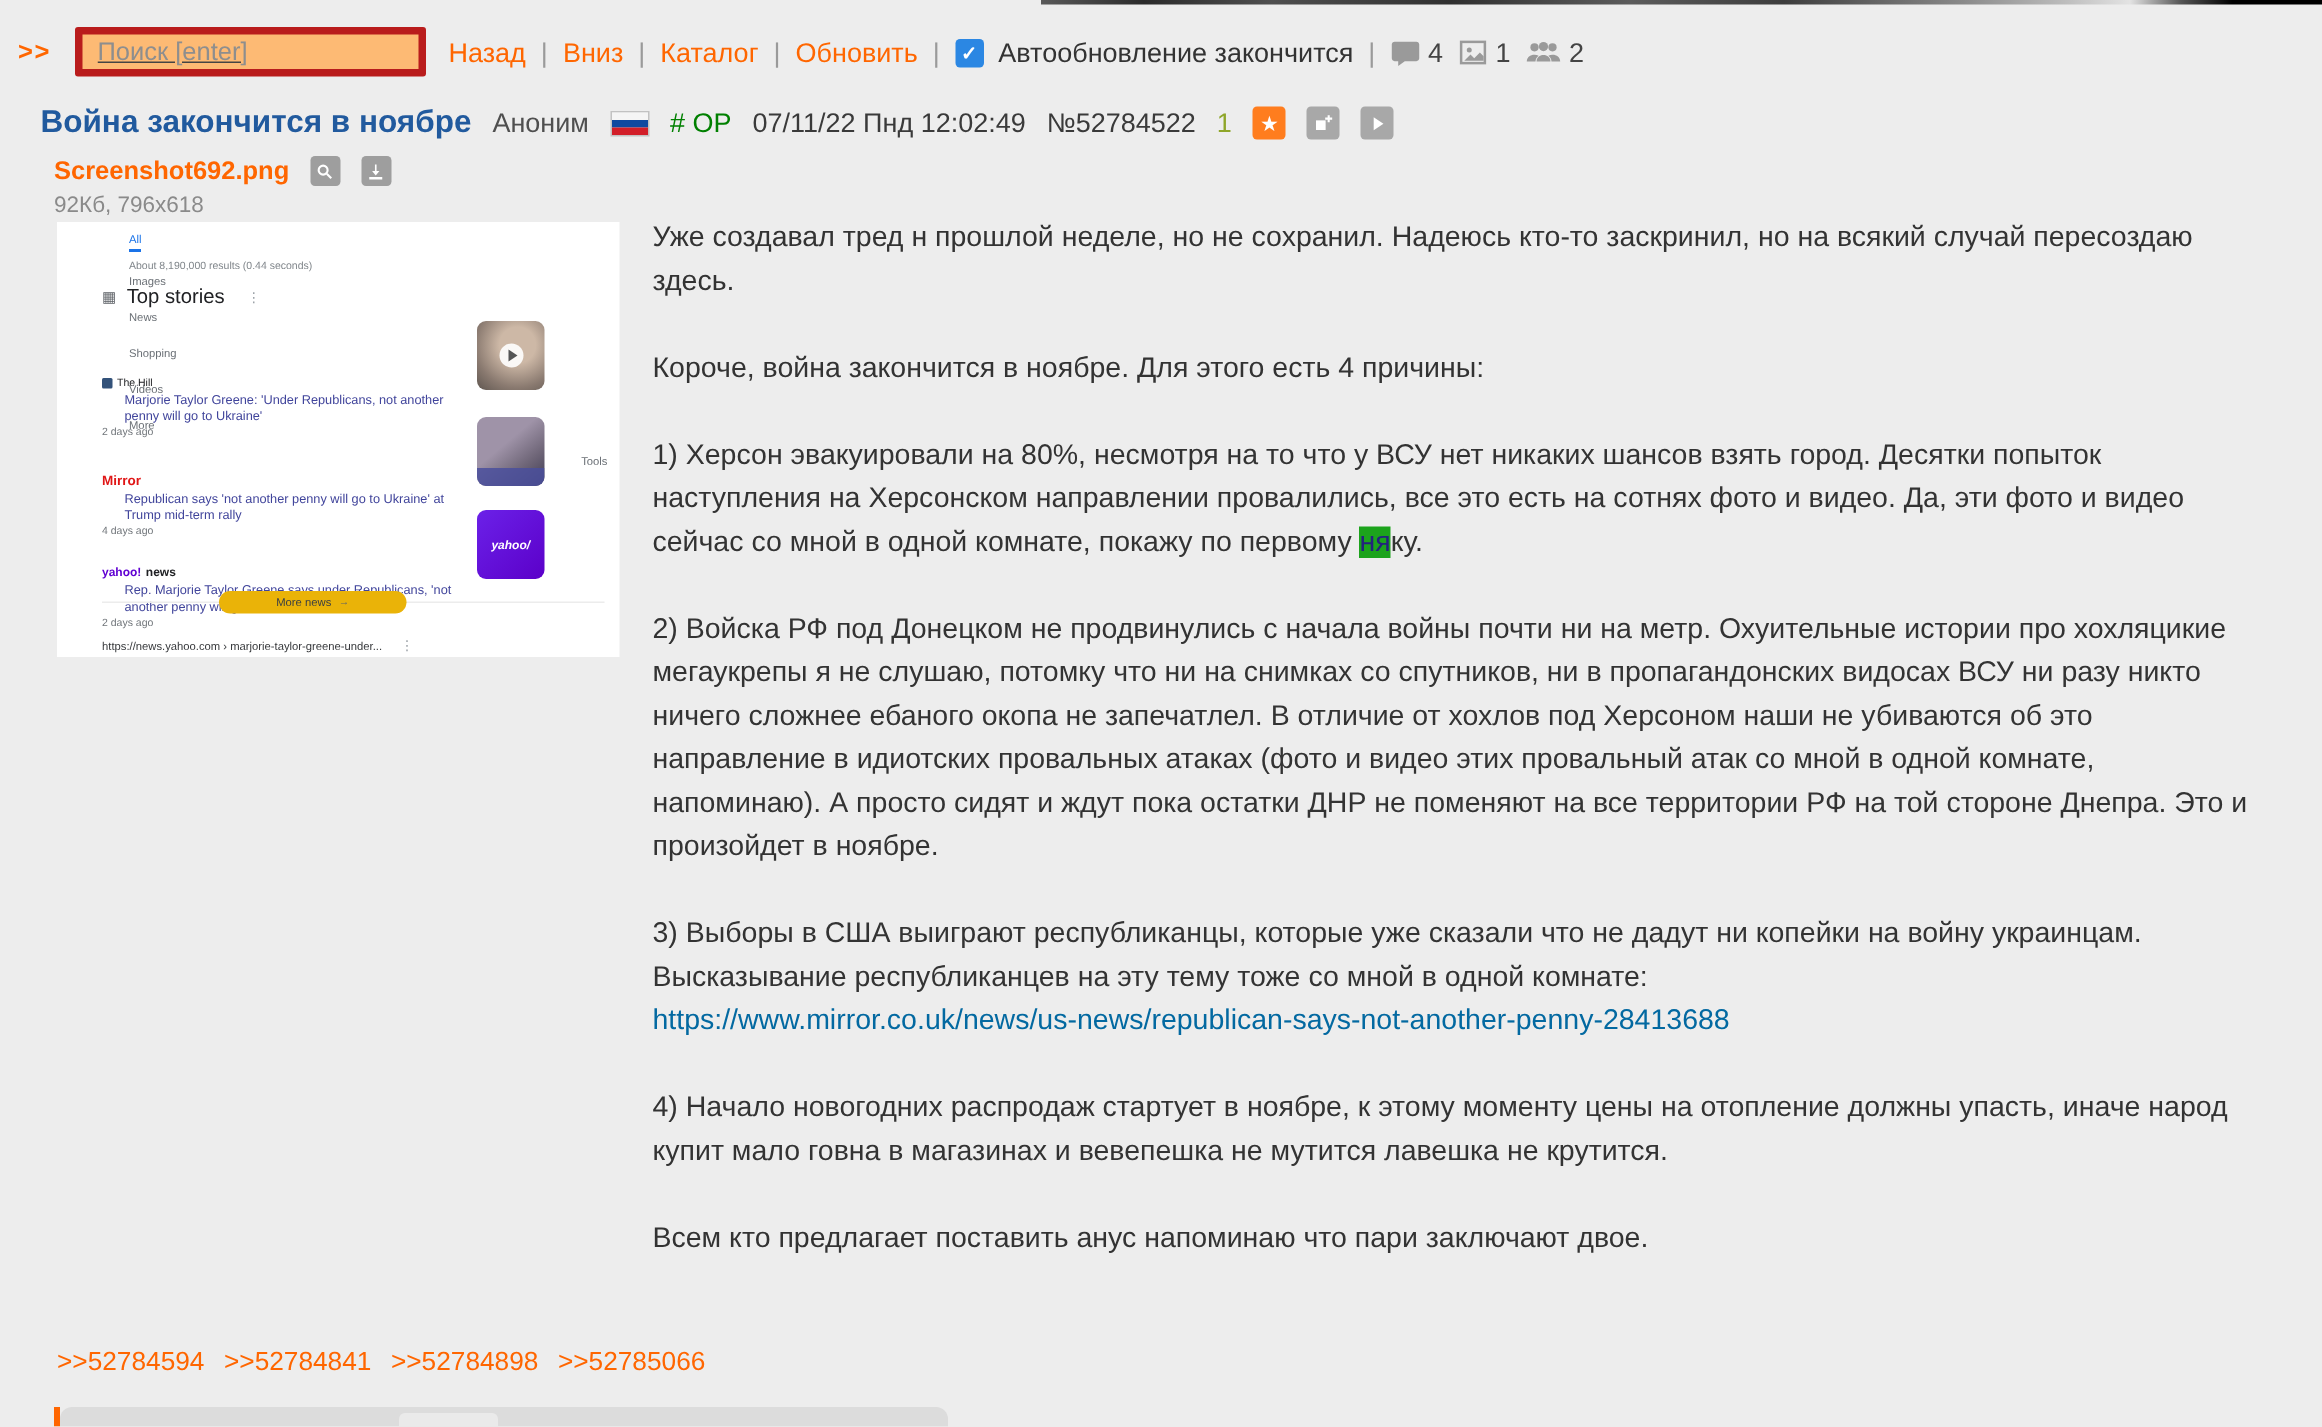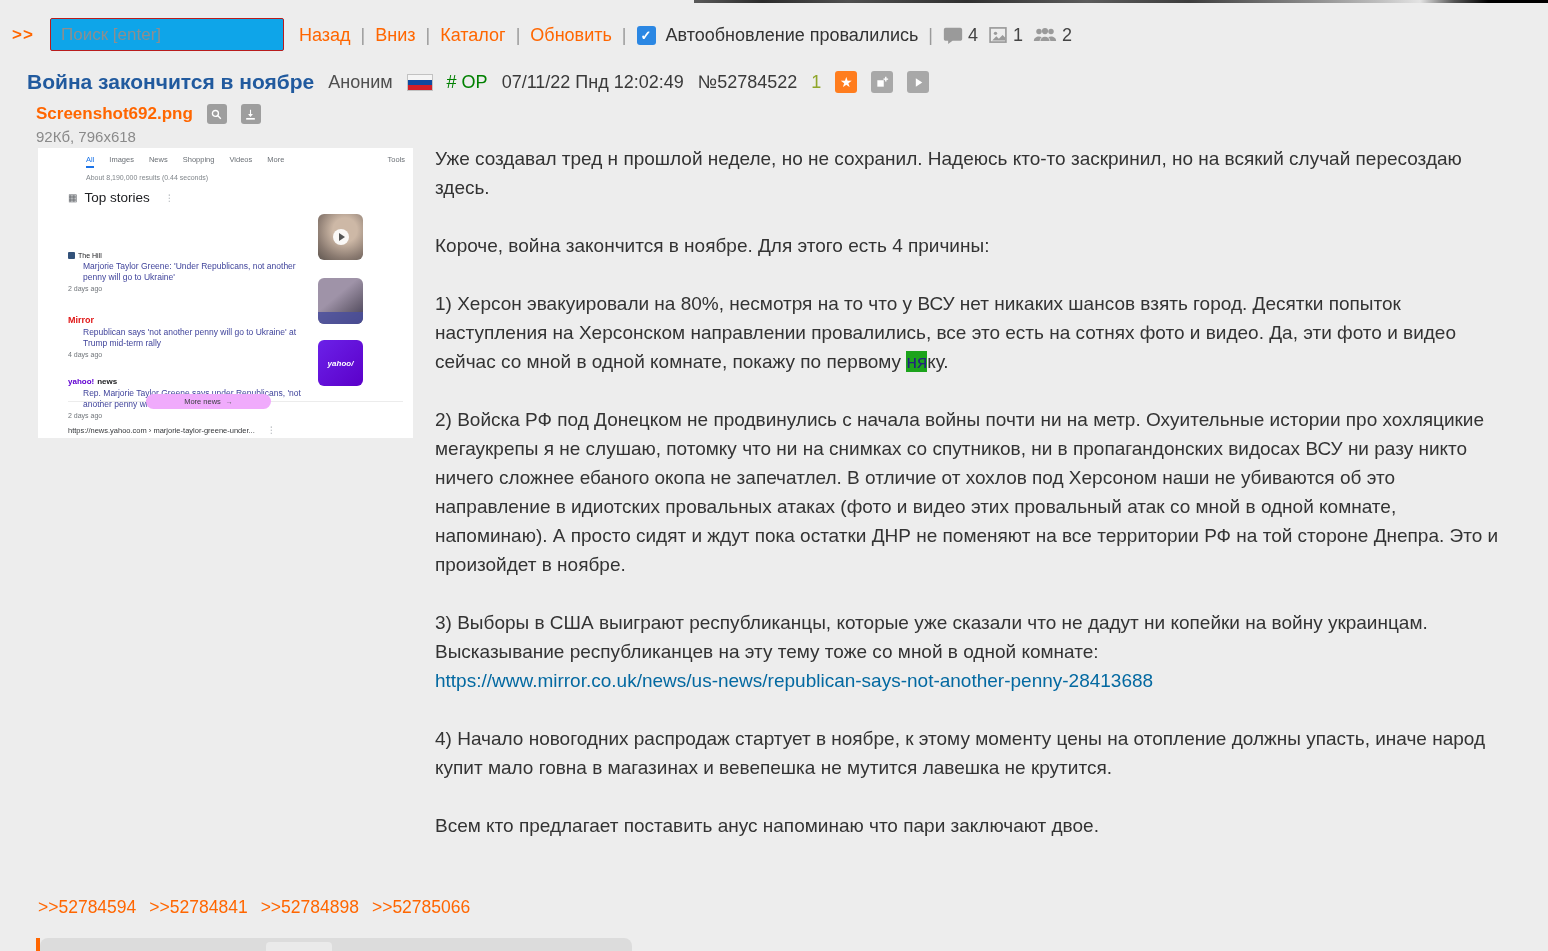--- a/index.html
+++ b/index.html
@@ -9,22 +9,22 @@
     background:#ededed; color:#333;
     font-family:"Liberation Sans", sans-serif;
   }
   
   .top-strip { position:absolute; top:0; left:694px; right:0; height:3px;
     background:linear-gradient(to right,#5a5a5a 0%,#2b2b2b 8%,#4f4f4f 18%,#303030 32%,#5c5c5c 46%,#3d3d3d 58%,#8a8a8a 72%,#bdbdbd 80%,#e3e3e3 85%,#555 89%,#000 93%,#000 100%); }
 
   
   .quick-nav { position:absolute; left:12px; top:25px; color:#ff6600; font-size:17px; font-weight:bold; letter-spacing:1px; cursor:pointer; }
   .search-input { position:absolute; left:50px; top:18px; width:234px; height:33px;
-    border:1px solid #b91c1c; background:#0ea5e9; padding:0 10px; font-size:17px;
-    font-family:"Liberation Sans",sans-serif; color:#444; border-radius:2px; }
+    border:5px solid #b91c1c; background:#fdba74; padding:0 10px; font-size:17px;
+    font-family:"Liberation Sans",sans-serif; color:#444; border-radius:2px;text-decoration:underline; }
   .search-input::placeholder { color:#8e8e8e; }
   .topbar { position:absolute; left:299px; top:19px; height:32px; display:flex; align-items:center; gap:10px; font-size:18px; white-space:nowrap; }
   .topbar a { color:#ff6600; text-decoration:none; cursor:pointer; }
   .sep { color:#9a9a9a; }
   .checkbox { width:19px; height:19px; background:#2b87e3; border-radius:3px; display:inline-flex; align-items:center; justify-content:center; cursor:pointer; }
   .checkbox::after { content:"✓"; color:#fff; font-size:13px; font-weight:bold; }
   .autoupdate-label { color:#333; }
   .cnt { display:inline-flex; align-items:center; gap:5px; color:#444; }
   .cnt svg { display:block; }
 
@@ -44,21 +44,21 @@
   .sq-btn .star { color:#fff; font-size:14px; line-height:1; }
 
   
   .file-line { position:absolute; left:36px; top:104px; display:flex; align-items:flex-start; gap:14px; }
   .file-name { color:#ff6600; font-size:17px; font-weight:600; text-decoration:none; cursor:pointer; }
   .file-btn { width:20px; height:20px; background:#9e9e9e; border-radius:3px; display:inline-flex; align-items:center; justify-content:center; cursor:pointer; }
   .file-meta { position:absolute; left:36px; top:128px; color:#8a8a8a; font-size:15px; }
 
   
   .thumb { position:absolute; left:38px; top:148px; width:375px; height:290px; background:#fff; overflow:hidden; cursor:pointer; }
-  .g-tabs { position:absolute; top:7px; left:48px; right:8px; display:flex; gap:15px; font-size:7.5px; color:#6b7076; align-items:flex-start; }
+  .g-tabs { position:absolute; top:7px; left:48px; right:8px; display:flex; gap:15px; font-size:7.5px; color:#6b7076; align-items:flex-start;flex-direction:column; }
   .g-tab.active { color:#1a73e8; border-bottom:2px solid #1a73e8; padding-bottom:2px; }
   .g-tools { margin-left:auto; }
   .g-stats { position:absolute; top:26px; left:48px; font-size:7px; color:#80868b; }
   .g-ts-head { position:absolute; top:42px; left:30px; font-size:13.5px; color:#202124; display:flex; align-items:center; gap:7px; }
   .g-grid-icon { color:#5f6368; font-size:10px; }
   .g-dots { color:#9aa0a6; font-size:9px; margin-left:8px; }
   .g-story { position:absolute; left:30px; width:242px; }
   .g-src { font-size:7px; color:#202124; display:flex; align-items:center; gap:3px;margin-top:40px; }
   .g-favicon { width:7px; height:7px; background:#33527a; display:inline-block; border-radius:1px; }
   .g-src.mirror { color:#e01616; font-weight:bold; font-size:9px; }
@@ -68,21 +68,21 @@
   .g-time { font-size:7px; color:#70757a; margin-top:3px; }
   .g-sthumb { position:absolute; left:280px; width:45px; height:46px; border-radius:6px; overflow:hidden; }
   .g-sthumb.s1 { top:66px; background:radial-gradient(circle at 60% 35%, #cdb8a6 0 30%, #8a7a70 70%, #5f5650 100%); display:flex; align-items:center; justify-content:center; }
   .g-playcircle { width:16px; height:16px; border-radius:50%; background:rgba(255,255,255,.9); display:flex; align-items:center; justify-content:center; }
   .g-playcircle::after { content:""; border-left:6px solid #555; border-top:4px solid transparent; border-bottom:4px solid transparent; margin-left:2px; }
   .g-sthumb.s2 { top:130px; background:linear-gradient(140deg,#9f93a8 0 40%,#6f6678 70%,#3f3a52 100%); }
   .g-sthumb.s2::after { content:""; position:absolute; left:0; right:0; bottom:0; height:12px; background:#4a4f9c; opacity:.85; }
   .g-sthumb.s3 { top:192px; background:linear-gradient(135deg,#6b21e8,#5b00c9); display:flex; align-items:center; justify-content:center; }
   .g-yahoo-logo { color:#fff; font-size:8px; font-weight:bold; font-style:italic; }
   .g-more-line { position:absolute; top:253px; left:30px; right:10px; height:1px; background:#ececec; }
-  .g-more { position:absolute; top:246px; left:108px; width:125px; height:15px; background:#f0abfc; border-radius:8px; display:flex; align-items:center; justify-content:center; gap:5px; font-size:7.5px; color:#3c4043; cursor:pointer; }
+  .g-more { position:absolute; top:246px; left:108px; width:125px; height:15px; background:#eab308; border-radius:8px; display:flex; align-items:center; justify-content:center; gap:5px; font-size:7.5px; color:#3c4043; cursor:pointer; }
   .g-more::after { content:"→"; font-size:7px; color:#5f6368; }
   .g-url { position:absolute; top:277px; left:30px; font-size:7.5px; color:#36383b; display:flex; gap:10px; align-items:center; }
   .g-url .g-dots { margin-left:2px; }
 
   
   .post-text { position:absolute; left:435px; top:144px; width:1078px; font-size:19px; line-height:29px; color:#333; }
   .post-text p { margin:0 0 29px 0; }
   .wordfilter-highlight { background:#1ca31c; color:#23237d; }
   .ext-link { color:#0369a1; text-decoration:none; cursor:pointer; word-break:break-all; }
 
@@ -106,21 +106,21 @@
 <div class="topbar">
   <a>Назад</a>
   <span class="sep">|</span>
   <a>Вниз</a>
   <span class="sep">|</span>
   <a>Каталог</a>
   <span class="sep">|</span>
   <a>Обновить</a>
   <span class="sep">|</span>
   <span class="checkbox"></span>
-  <span class="autoupdate-label">Автообновление провалились</span>
+  <span class="autoupdate-label">Автообновление закончится</span>
   <span class="sep">|</span>
   <span class="cnt">
     <span>
         <svg width="20" height="17" viewBox="0 0 24 21" fill="#9a9a9a">
           <path d="M3 1h18c1.3 0 2.3 1 2.3 2.3v11.4c0 1.3-1 2.3-2.3 2.3h-9.6L6 21v-4H3c-1.3 0-2.3-1-2.3-2.3V3.3C.7 2 1.7 1 3 1z"></path>
         </svg>
       </span>
     <span>4</span>
   </span>
   <span class="cnt">

